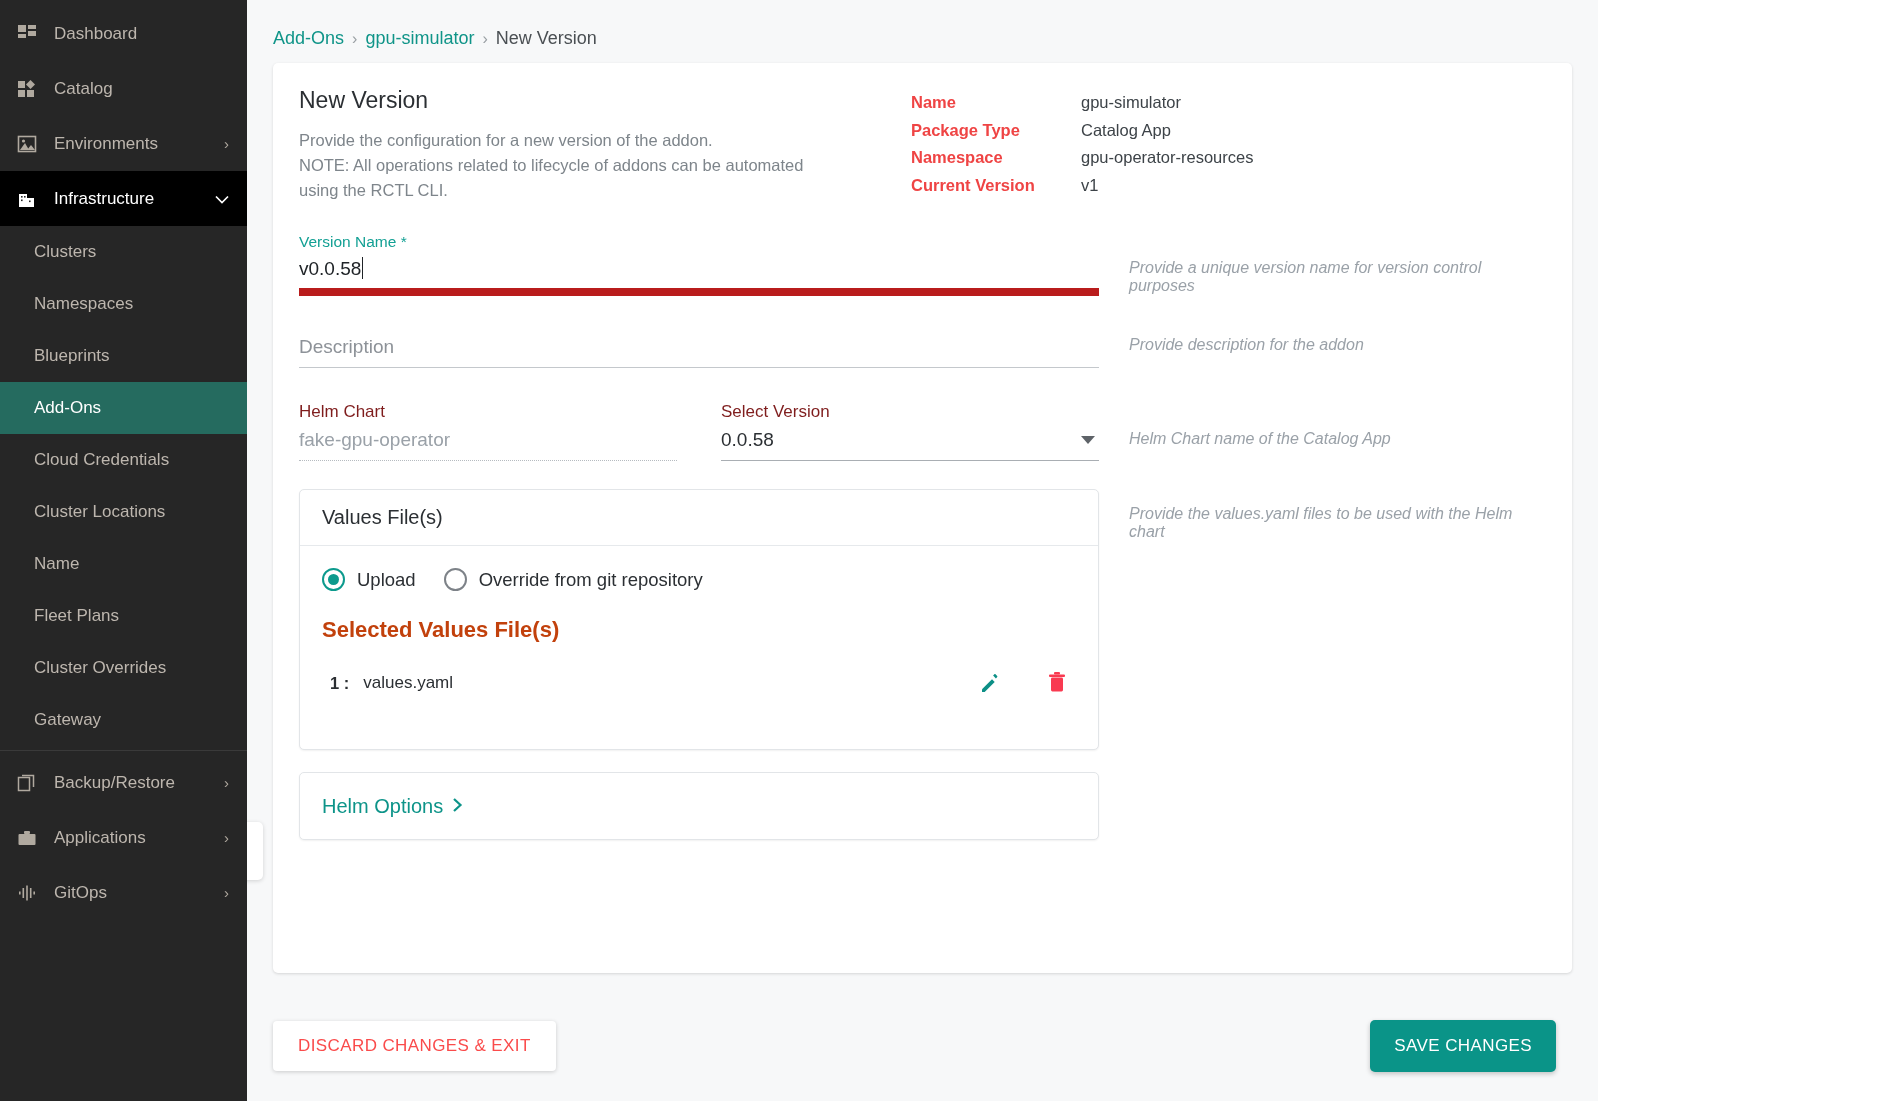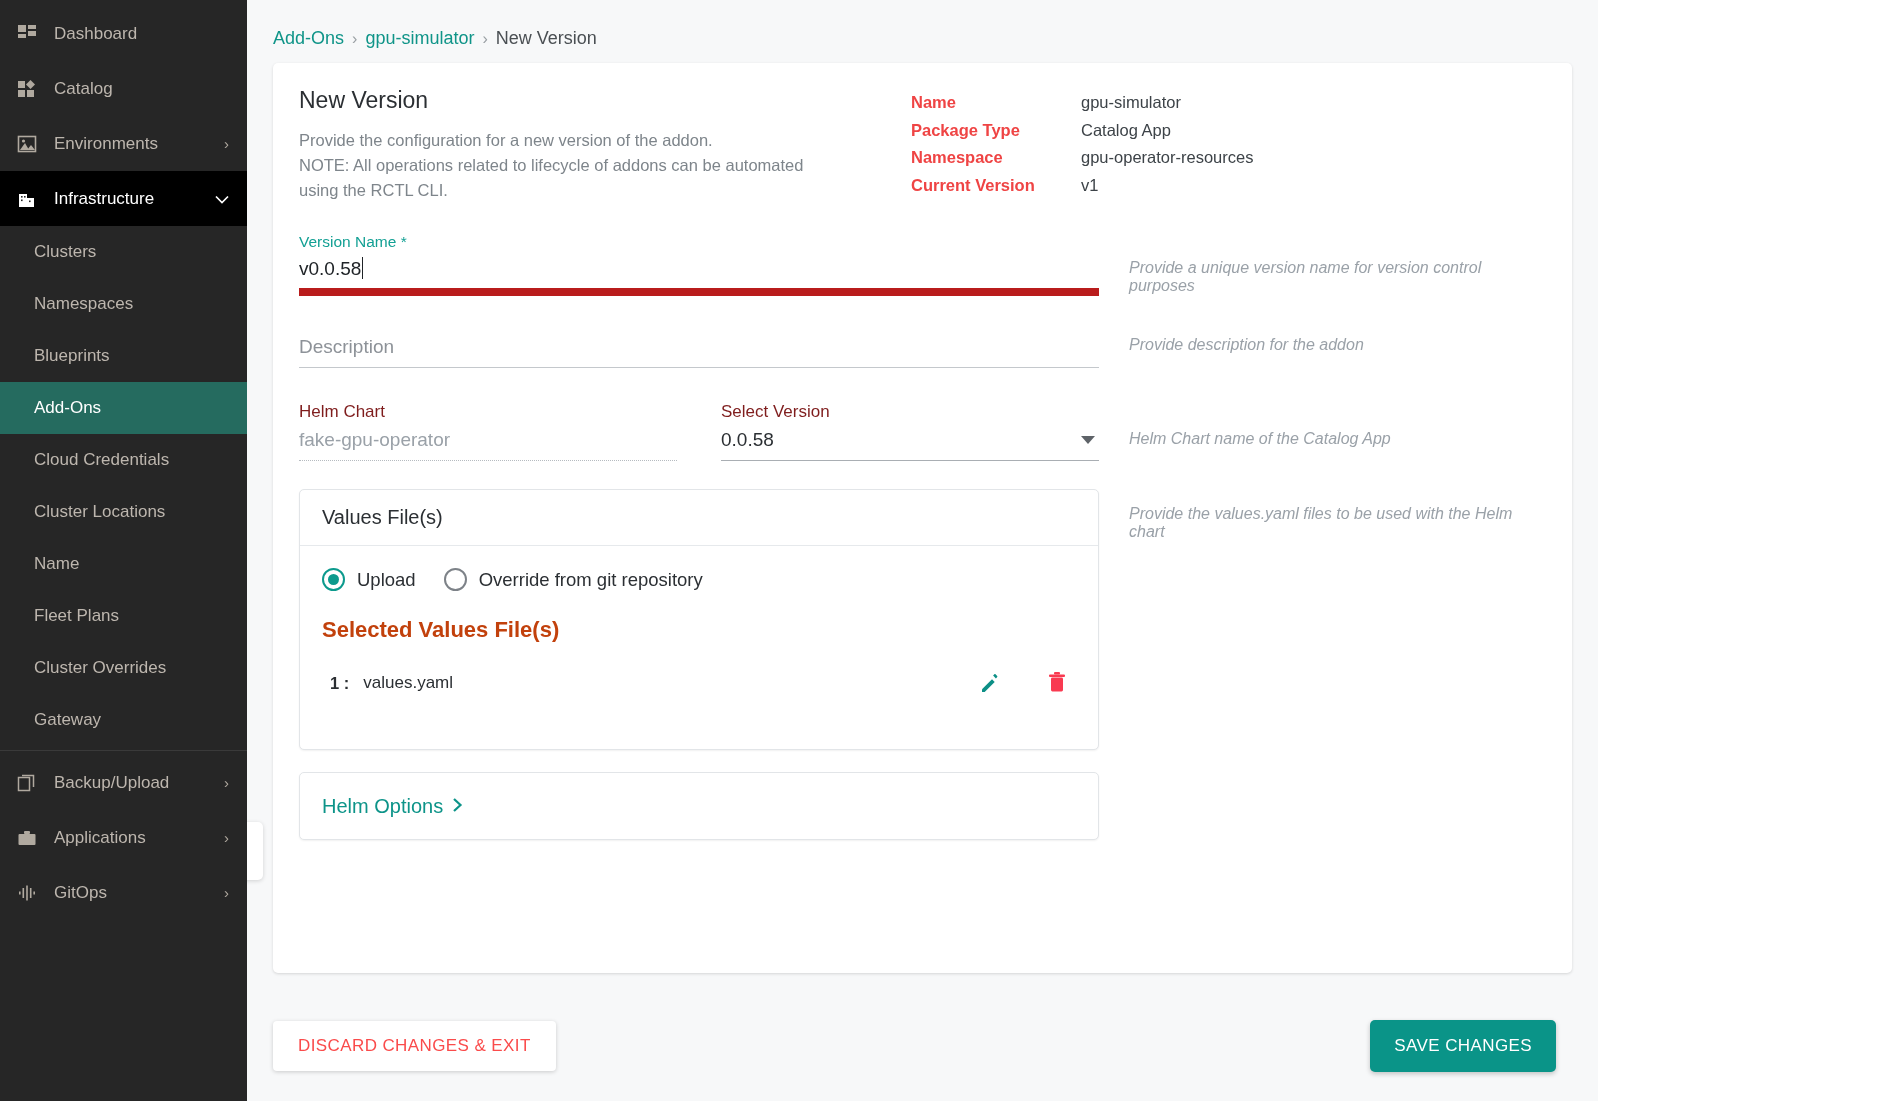--- a/index.html
+++ b/index.html
@@ -349,21 +349,21 @@
 
     <div class="sep"></div>
 
     <div class="nav-item">
       <span class="ic">
         <svg width="20" height="20" viewBox="0 0 20 20">
             <rect x="1.5" y="4.5" width="11" height="13" fill="none" stroke="#b0a99f" stroke-width="1.5"></rect>
             <polyline points="5,2.5 16.5,2.5 16.5,14" fill="none" stroke="#b0a99f" stroke-width="1.5"></polyline>
           </svg>
       </span>
-      <span class="lbl">Backup/Upload</span>
+      <span class="lbl">Backup/Restore</span>
       <span class="chev">›</span>
     </div>
 
     <div class="nav-item">
       <span class="ic">
         <svg width="20" height="20" viewBox="0 0 20 20">
             <rect x="1.5" y="6" width="17" height="11" rx="1" fill="#b0a99f"></rect>
             <rect x="7" y="3" width="6" height="3" rx="1" fill="#b0a99f"></rect>
           </svg>
       </span>

